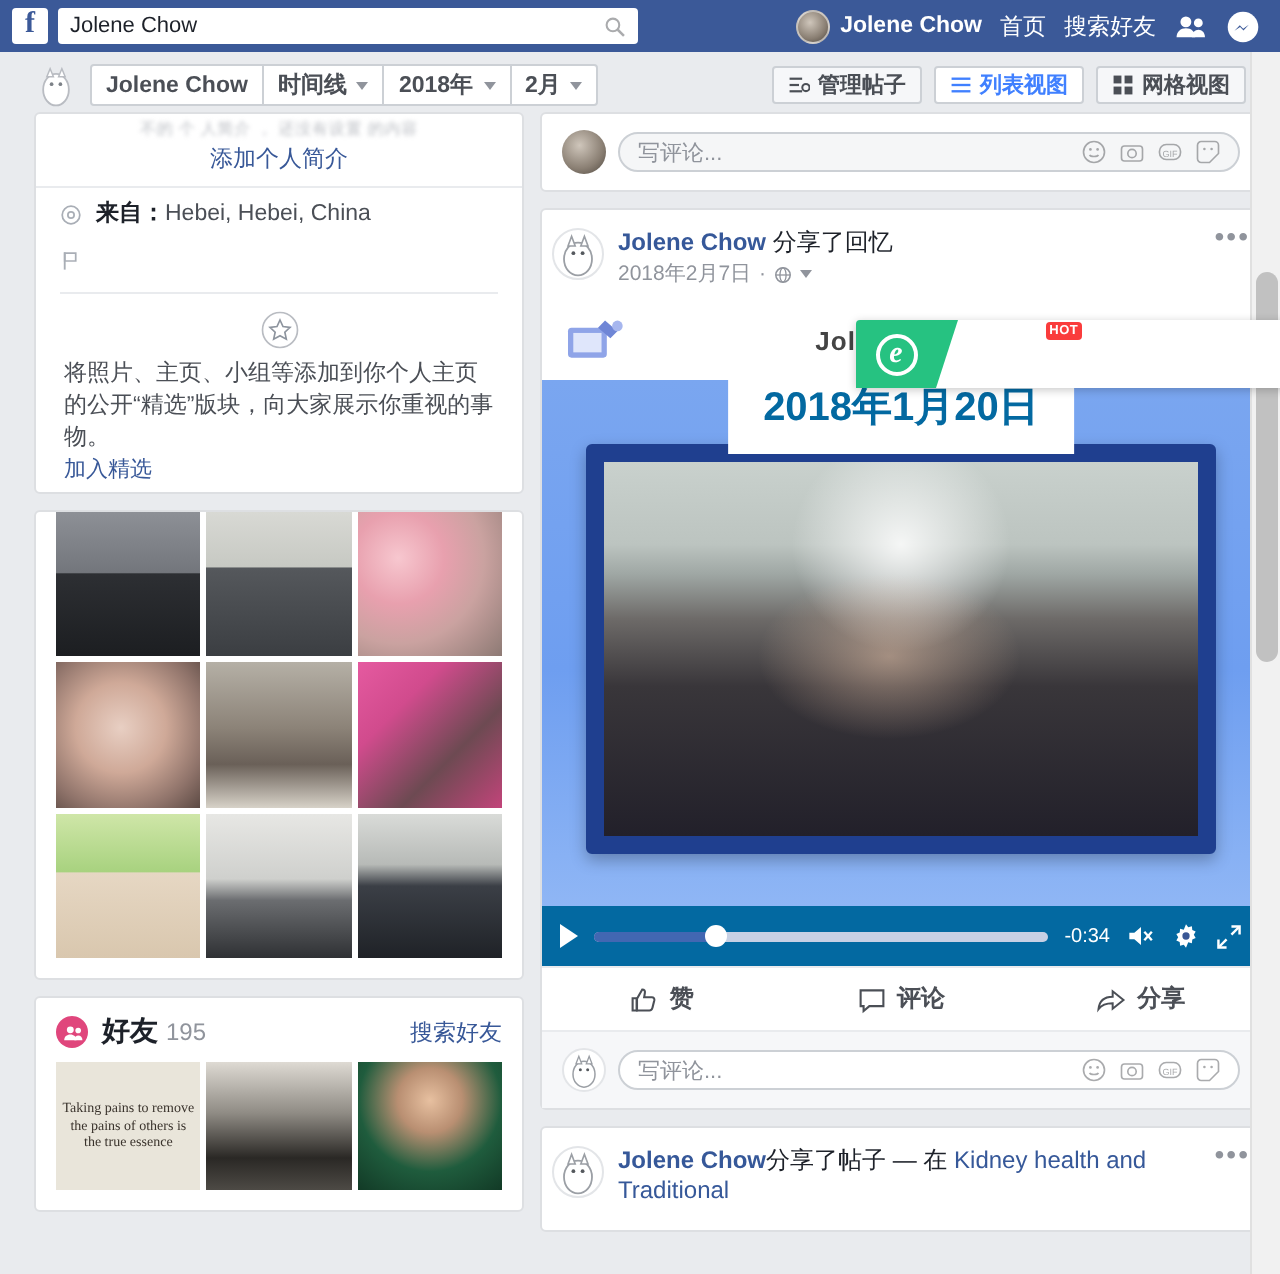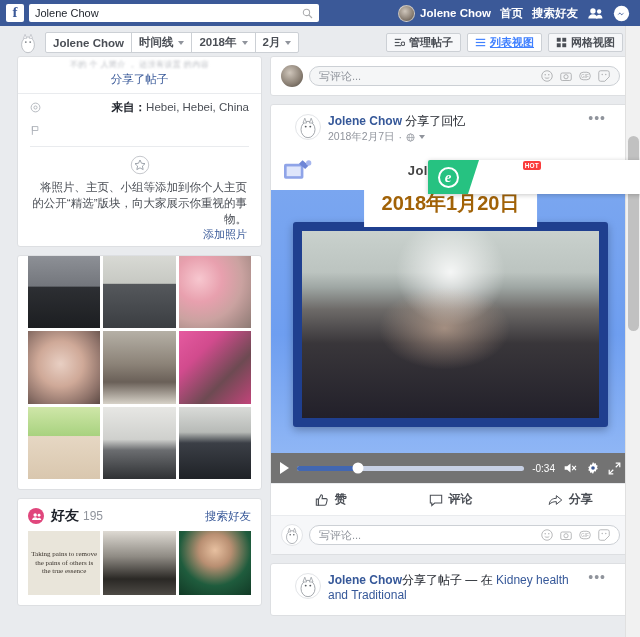--- a/index.html
+++ b/index.html
@@ -33,21 +33,21 @@
   }
   .srch-ic{width:11px;height:11px;flex:none;opacity:.55;}
   .nav-right{margin-left:auto;display:flex;align-items:center;gap:9px;padding-right:4px;}
   .nav-user{display:flex;align-items:center;gap:5px;}
   .nav-av{
     width:17px;height:17px;border-radius:50%;flex:none;
     background:radial-gradient(circle at 40% 35%,#cfc6bb 0%,#8a7f73 60%,#4b443c 100%);
     border:1px solid rgba(255,255,255,.55);box-sizing:border-box;
   }
   .nav-txt{color:#fff;font-size:11.5px;font-weight:bold;white-space:nowrap;}
-  .nav-link{color:#fff;font-size:11.5px;font-weight:bold;white-space:nowrap;}
+  .nav-link{color:#fff;font-size:11.5px;font-weight:normal;white-space:nowrap;}
   .nav-ic{width:17px;height:17px;display:block;}
 
   
   .page{
     position:absolute;top:26px;left:0;width:640px;height:611px;
     background:#e9ebee;overflow:hidden;
   }
   .container{position:relative;width:622px;margin:0 auto;}
 
   
@@ -73,21 +73,21 @@
     border-left:3.5px solid transparent;border-right:3.5px solid transparent;
     border-top:4px solid #90949c;
   }
   .subnav-right{margin-left:auto;display:flex;align-items:center;gap:6px;}
   .btn{
     display:flex;align-items:center;gap:4px;height:19px;padding:0 7px;
     border:1px solid #ccd0d5;border-radius:2px;background:#f6f7f9;
     font-size:11px;font-weight:bold;color:#4b4f56;white-space:nowrap;
     box-sizing:border-box;
   }
-  .btn.act{background:#fff;color:#4080ff;text-decoration:underline;}
+  .btn.act{background:#fff;color:#4080ff;}
   .ico{width:11px;height:11px;display:block;flex:none;}
 
   
   .cols{display:flex;gap:8px;padding:0 8px;box-sizing:border-box;}
   .col-left{width:245px;flex:none;}
   .col-right{width:361px;flex:none;}
 
   .card{
     background:#fff;border:1px solid #dddfe2;border-radius:3px;
     margin-bottom:8px;box-sizing:border-box;
@@ -95,26 +95,26 @@
 
   
   .intro-top{
     padding:2px 10px 6px;text-align:center;border-bottom:1px solid #e9ebee;
   }
   .intro-blur{
     font-size:8px;color:#b9bcc2;letter-spacing:.4px;
     overflow:hidden;white-space:nowrap;filter:blur(1.1px);
   }
   .intro-link{color:#385898;font-size:11.5px;margin-top:2px;}
-  .info-row{display:flex;gap:7px;padding:6px 12px 2px;align-items:flex-start;justify-content:space-between;}
+  .info-row{display:flex;gap:7px;padding:6px 12px 2px;align-items:flex-start;}
   .info-row .ico{margin-top:2px;opacity:.75;}
   .info-txt{font-size:11.5px;color:#4b4f56;line-height:15px;}
   .info-txt b{color:#1d2129;font-weight:bold;}
   .sep{height:1px;background:#e9ebee;margin:8px 12px 0;}
-  .feat{padding:8px 14px 4px;text-align:right;}
+  .feat{padding:8px 14px 4px;text-align:left;}
   .feat-star{margin:0 auto 4px;display:block;}
   .feat-txt{font-size:11.5px;color:#4b4f56;line-height:16px;}
   .feat-link{color:#385898;}
   .site-chip{
     display:inline-flex;align-items:center;gap:5px;margin:8px auto 10px;
     border:1px solid #ccd0d5;border-radius:3px;padding:3px 8px;
     font-size:11px;color:#4b4f56;background:#fff;
   }
   .center{text-align:center;}
 
@@ -152,21 +152,21 @@
   .cav.totoro{background:#fff;border:1px solid #e3e5e8;box-sizing:border-box;position:relative;}
   .cinput{
     flex:1;height:20px;border:1px solid #ccd0d5;border-radius:11px;
     background:#f5f6f7;display:flex;align-items:center;padding:0 9px;
     box-sizing:border-box;
   }
   .cplace{font-size:11px;color:#90949c;}
   .cicons{margin-left:auto;display:flex;gap:7px;align-items:center;opacity:.55;}
 
   
-  .post-head{display:flex;align-items:flex-start;padding:9px 24px 6px;}
+  .post-head{display:flex;align-items:flex-start;padding:9px 5px 6px;}
   .post-av{width:26px;height:26px;border-radius:50%;flex:none;margin-right:7px;
     background:#fff;border:1px solid #e3e5e8;box-sizing:border-box;position:relative;}
   .post-name{font-size:12px;line-height:15px;}
   .post-name b{color:#365899;font-weight:bold;}
   .post-name span.t{color:#1d2129;}
   .post-name a.g{color:#365899;}
   .post-sub{display:flex;align-items:center;gap:4px;font-size:10.5px;color:#90949c;margin-top:1px;}
   .dots{margin-left:auto;color:#90949c;font-size:14px;line-height:8px;letter-spacing:1px;}
 
   
@@ -175,34 +175,34 @@
     height:40px;background:#fff;display:flex;align-items:center;
     padding:0 10px;position:relative;overflow:hidden;
   }
   .mem-top-name{
     position:absolute;left:0;right:0;text-align:center;font-size:13px;
     font-weight:bold;color:#444;letter-spacing:.5px;
   }
   .datecard{
     position:absolute;left:50%;transform:translateX(-50%);top:30px;
     background:#fff;padding:10px 18px;font-size:20px;font-weight:bold;
-    color:#a16207;z-index:3;white-space:nowrap;text-align:center;
+    color:#0369a1;z-index:3;white-space:nowrap;text-align:center;
   }
   .videoarea{position:relative;background:linear-gradient(180deg,#7aa6f0 0%,#6e9ef0 55%,#8fb6f5 100%);
     padding:32px 22px 26px;box-sizing:border-box;}
   .vframe{
     border:9px solid #1f3f8f;border-radius:3px;background:#2b4ea2;
     box-shadow:0 3px 8px rgba(0,0,0,.28);position:relative;overflow:hidden;
   }
   .vinner{position:relative;width:100%;padding-top:63%;overflow:hidden;background:#b9c1bc;}
   .vinner > span{position:absolute;inset:0;}
 
   
   .controls{
-    height:30px;background:#737373;display:flex;align-items:center;
+    height:30px;background:#0369a1;display:flex;align-items:center;
     gap:8px;padding:0 9px;box-sizing:border-box;
   }
   .play-tri{width:0;height:0;border-left:9px solid #fff;
     border-top:6px solid transparent;border-bottom:6px solid transparent;flex:none;}
   .track{flex:1;height:5px;border-radius:3px;background:#c7d0e4;position:relative;}
   .track .fill{position:absolute;left:0;top:0;bottom:0;width:27%;background:#4267b2;border-radius:3px;}
   .track .knob{position:absolute;left:27%;top:50%;transform:translate(-50%,-50%);
     width:11px;height:11px;border-radius:50%;background:#fff;}
   .ctime{color:#fff;font-size:10px;white-space:nowrap;}
 
@@ -345,21 +345,21 @@
       </div>
     </div>
 
     <div class="cols">
 
       <div class="col-left">
 
         <div class="card">
           <div class="intro-top">
             <div class="intro-blur">不的 个 人简介 ， 还没有设置 的内容</div>
-            <div class="intro-link">分享了帖子</div>
+            <div class="intro-link">添加个人简介</div>
           </div>
 
           <div class="info-row">
             <svg class="ico" viewBox="0 0 14 14">
               <circle cx="7" cy="7" r="5.6" fill="none" stroke="#8d949e" stroke-width="1.1"></circle>
               <circle cx="7" cy="7" r="2" fill="none" stroke="#8d949e" stroke-width="1.1"></circle>
             </svg>
             <div class="info-txt">
               <b>来自：</b><span>Hebei, Hebei, China</span>
             </div>
@@ -373,21 +373,21 @@
           </div>
 
           <div class="sep"></div>
 
           <div class="feat">
             <svg class="feat-star" width="20" height="20" viewBox="0 0 24 24">
               <circle cx="12" cy="12" r="10.5" fill="none" stroke="#b9bcc2" stroke-width="1"></circle>
               <path d="M12 6 l1.8 3.9 4.2.5-3.1 2.9.9 4.2L12 15.4 8.2 17.5l.9-4.2L6 10.4l4.2-.5z" fill="none" stroke="#8d949e" stroke-width="1"></path>
             </svg>
             <div class="feat-txt">将照片、主页、小组等添加到你个人主页的公开“精选”版块，向大家展示你重视的事物。</div>
-            <div class="feat-link">添加照片</div>
+            <div class="feat-link">加入精选</div>
           </div>
 
         </div>
 
         <div class="card">
           <div class="pgrid">
             <div class="pcell">
                 <span style="background:
               linear-gradient(180deg,#8d9096 0%,#73767c 42%,#2d2f33 43%,#1c1e21 100%)"></span>
               </div>

